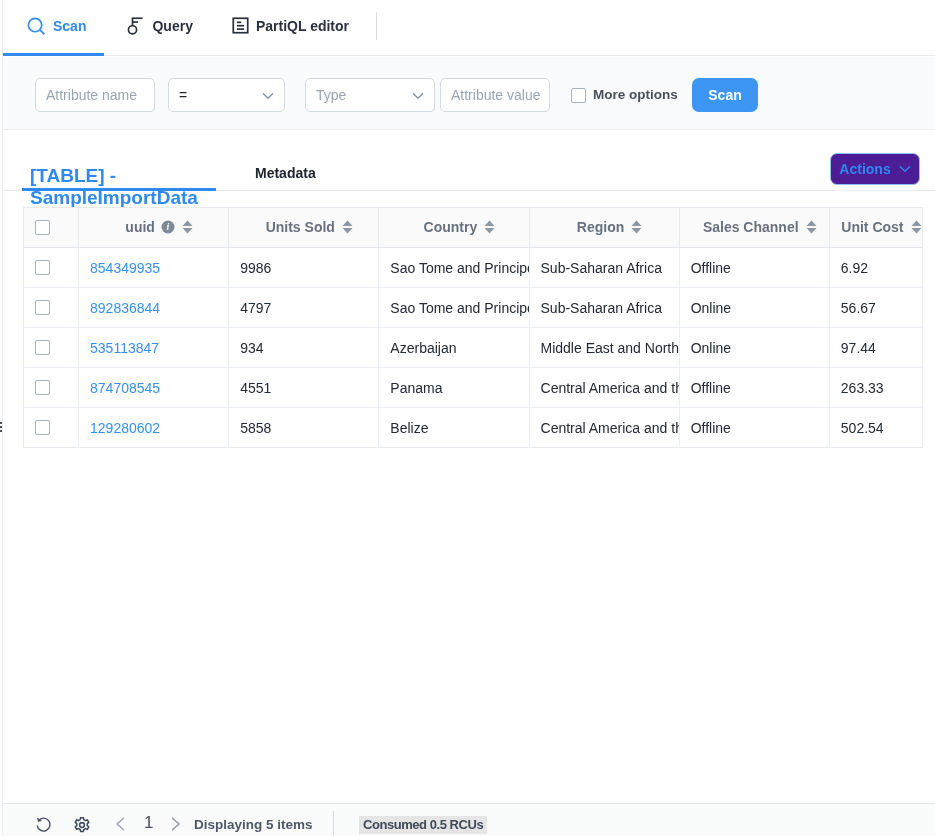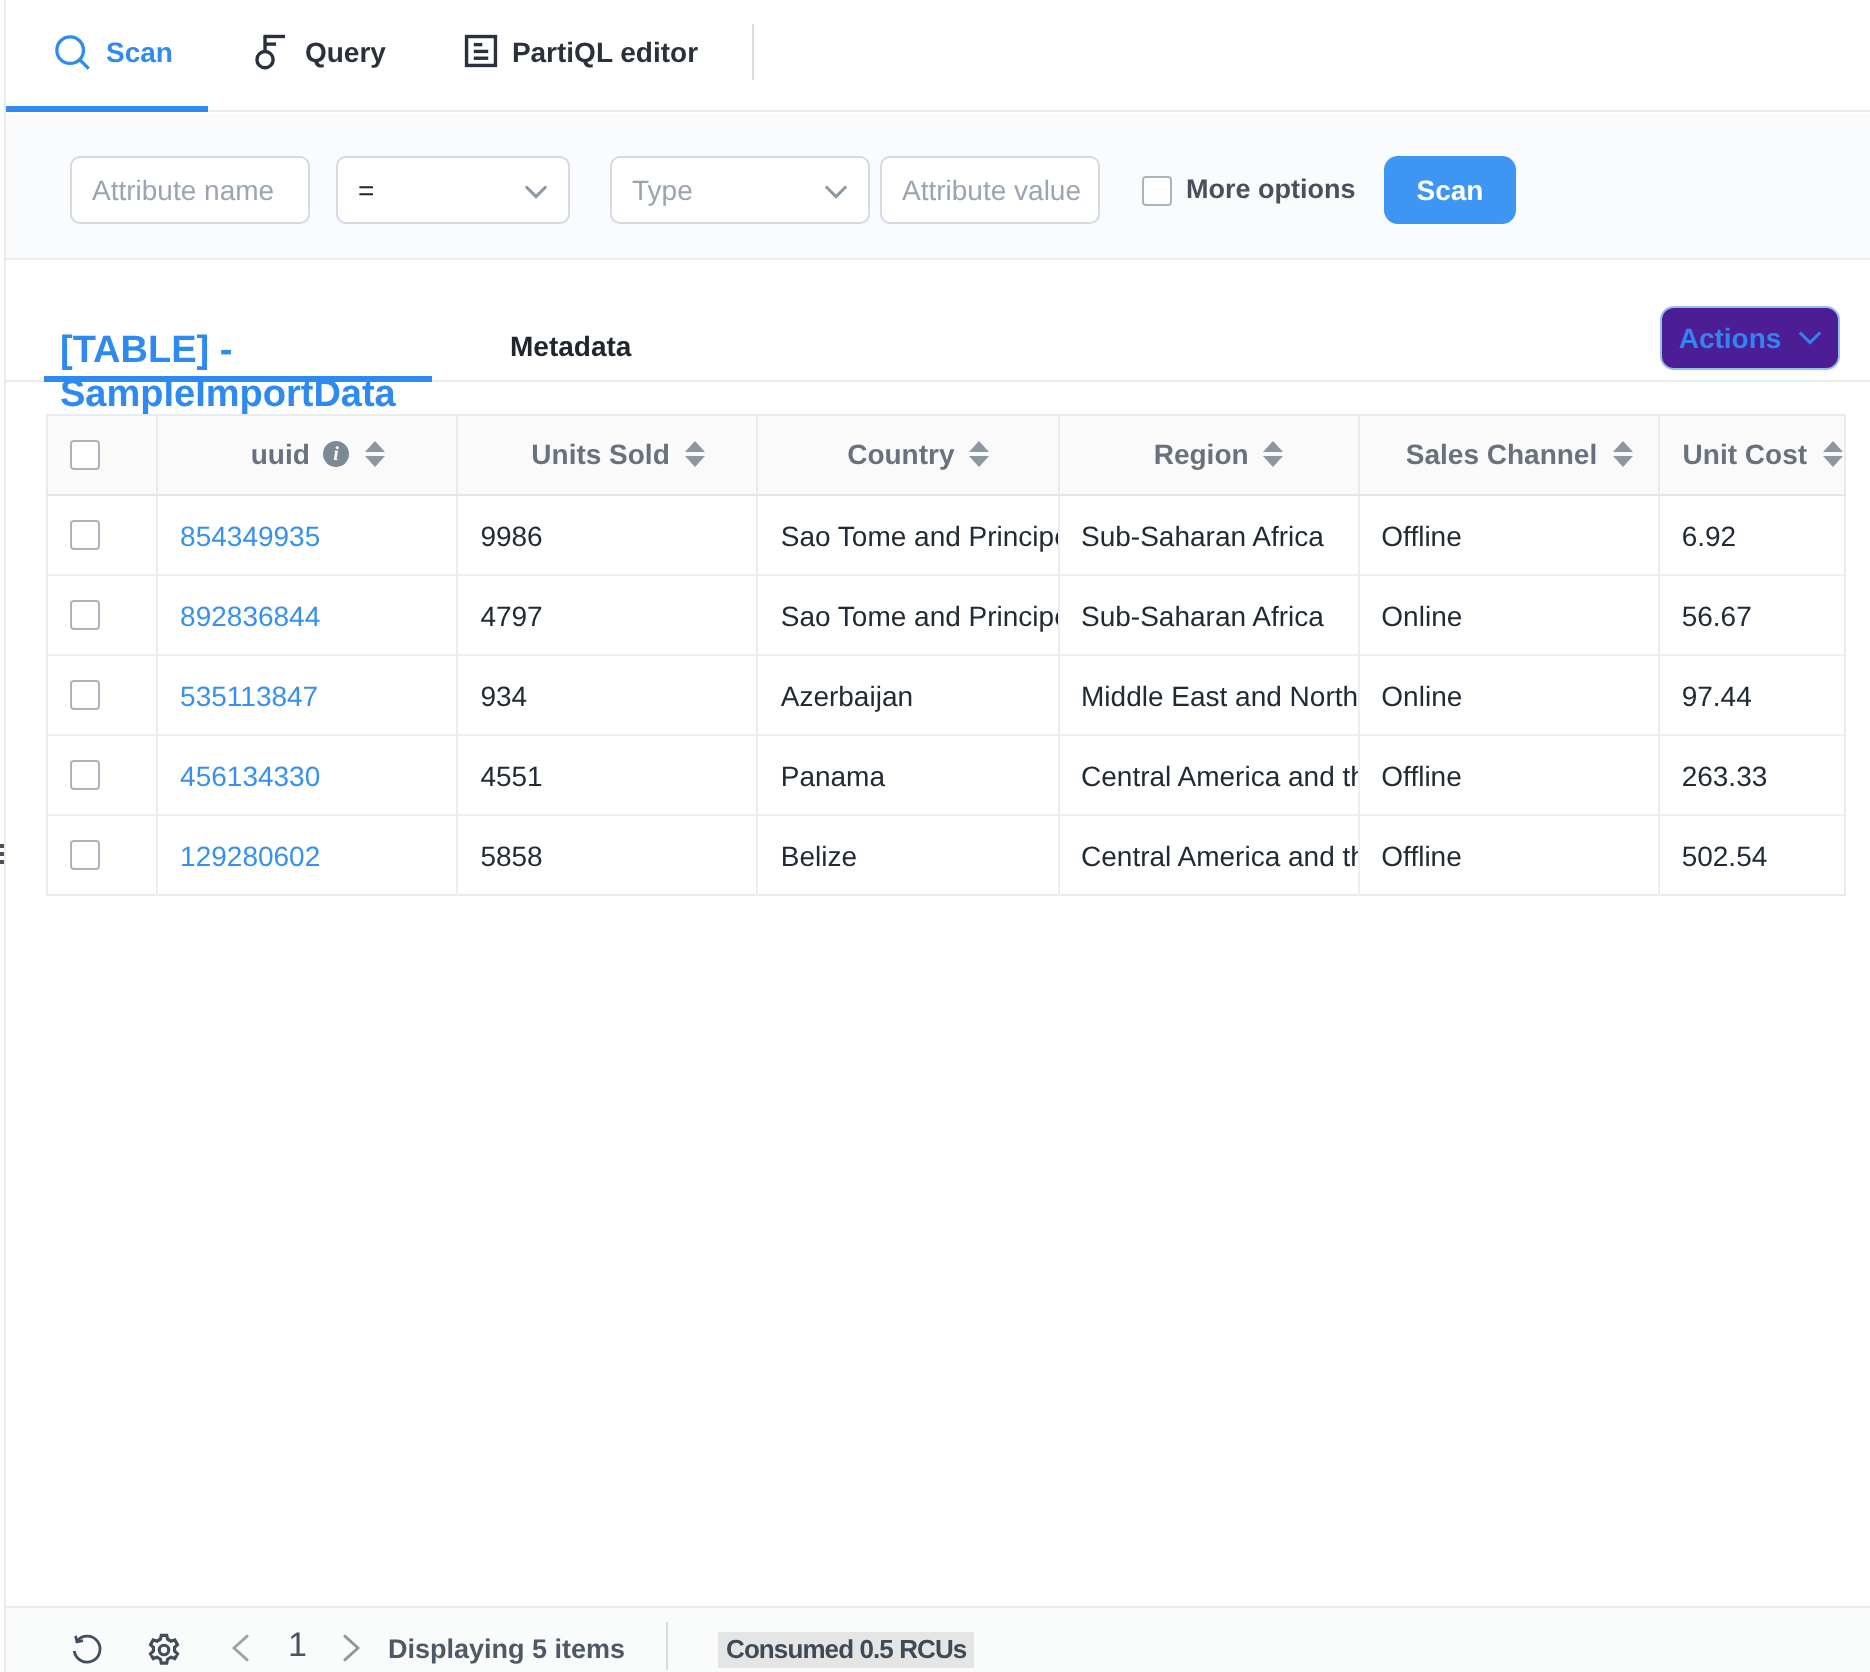--- a/index.html
+++ b/index.html
@@ -209,21 +209,21 @@
           <td>934</td>
           <td>Azerbaijan</td>
           <td>Middle East and North Africa</td>
           <td>Online</td>
           <td>97.44</td>
         </tr>
     <tr>
           <td>
             <div class="cb"></div>
           </td>
-          <td class="lnk">456134330</td>
+          <td class="lnk">874708545</td>
           <td>4551</td>
           <td>Panama</td>
           <td>Central America and the Caribbean</td>
           <td>Offline</td>
           <td>263.33</td>
         </tr>
     <tr>
           <td>
             <div class="cb"></div>
           </td>

